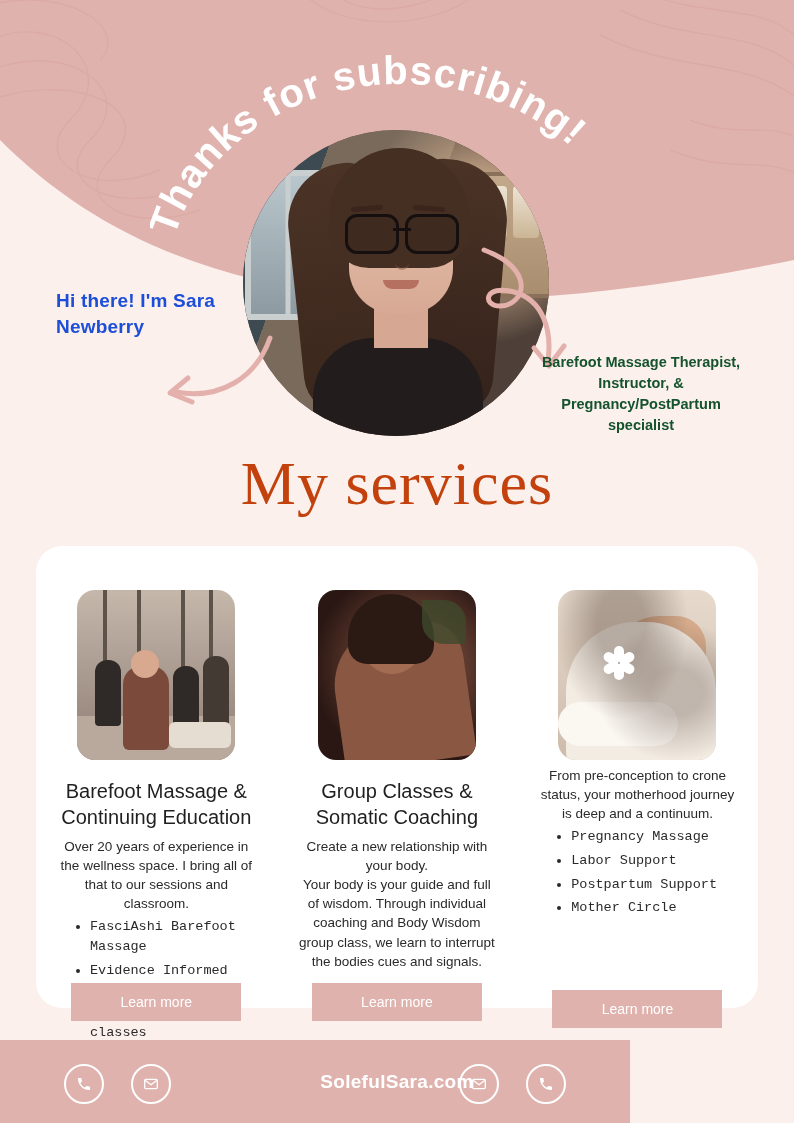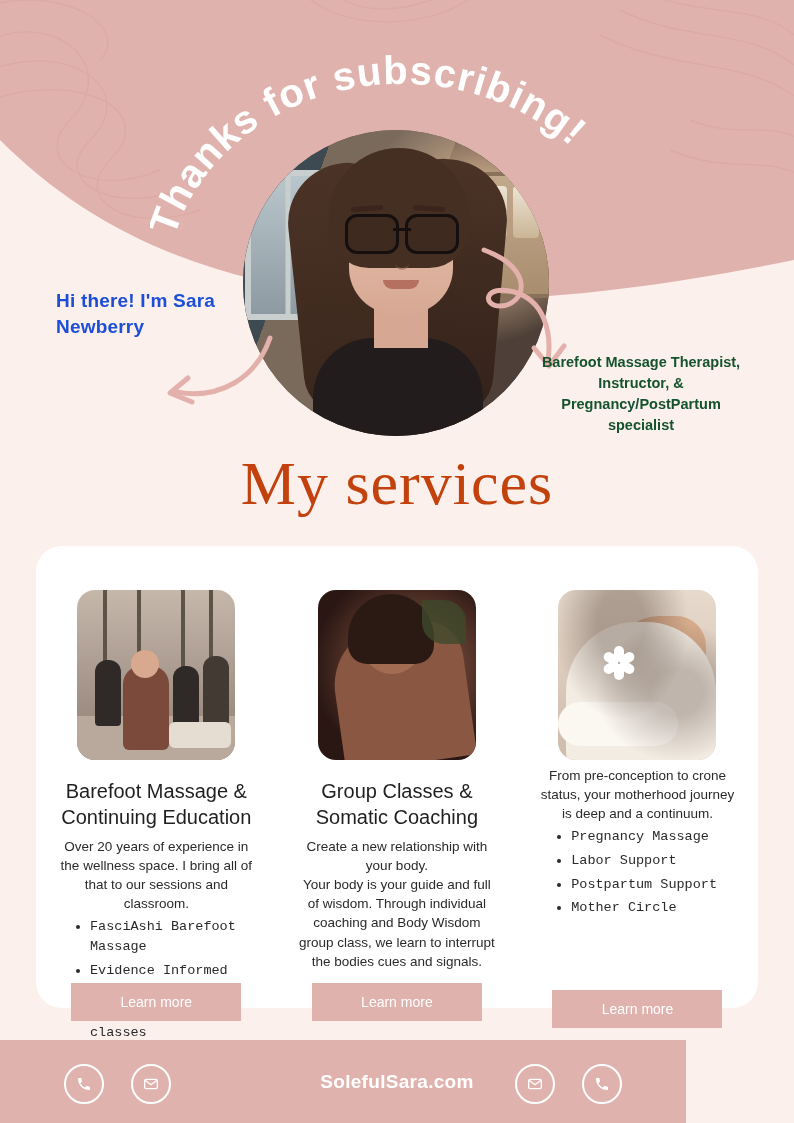--- a/index.html
+++ b/index.html
@@ -296,21 +296,21 @@
     cursor: pointer;
   }
   .btn.b1{ top: 437px; }
   .btn.b2{ top: 437px; }
   .btn.b3{ top: 444px; }
 
   
   .footer{
     position: absolute;
     left: 0; bottom: 0;
-    width: 686px; height: 83px;
+    width: 630px; height: 83px;
     background: #e0b2ad;
     z-index: 6;
   }
   .footer-site{
     position:absolute; left:0; top:0; width:794px; height:83px;
     display:flex; align-items:center; justify-content:center;
     color:#fff; font-size:19px; font-weight:700; letter-spacing:.3px;
   }
   .fic{
     position:absolute; top:24px;

